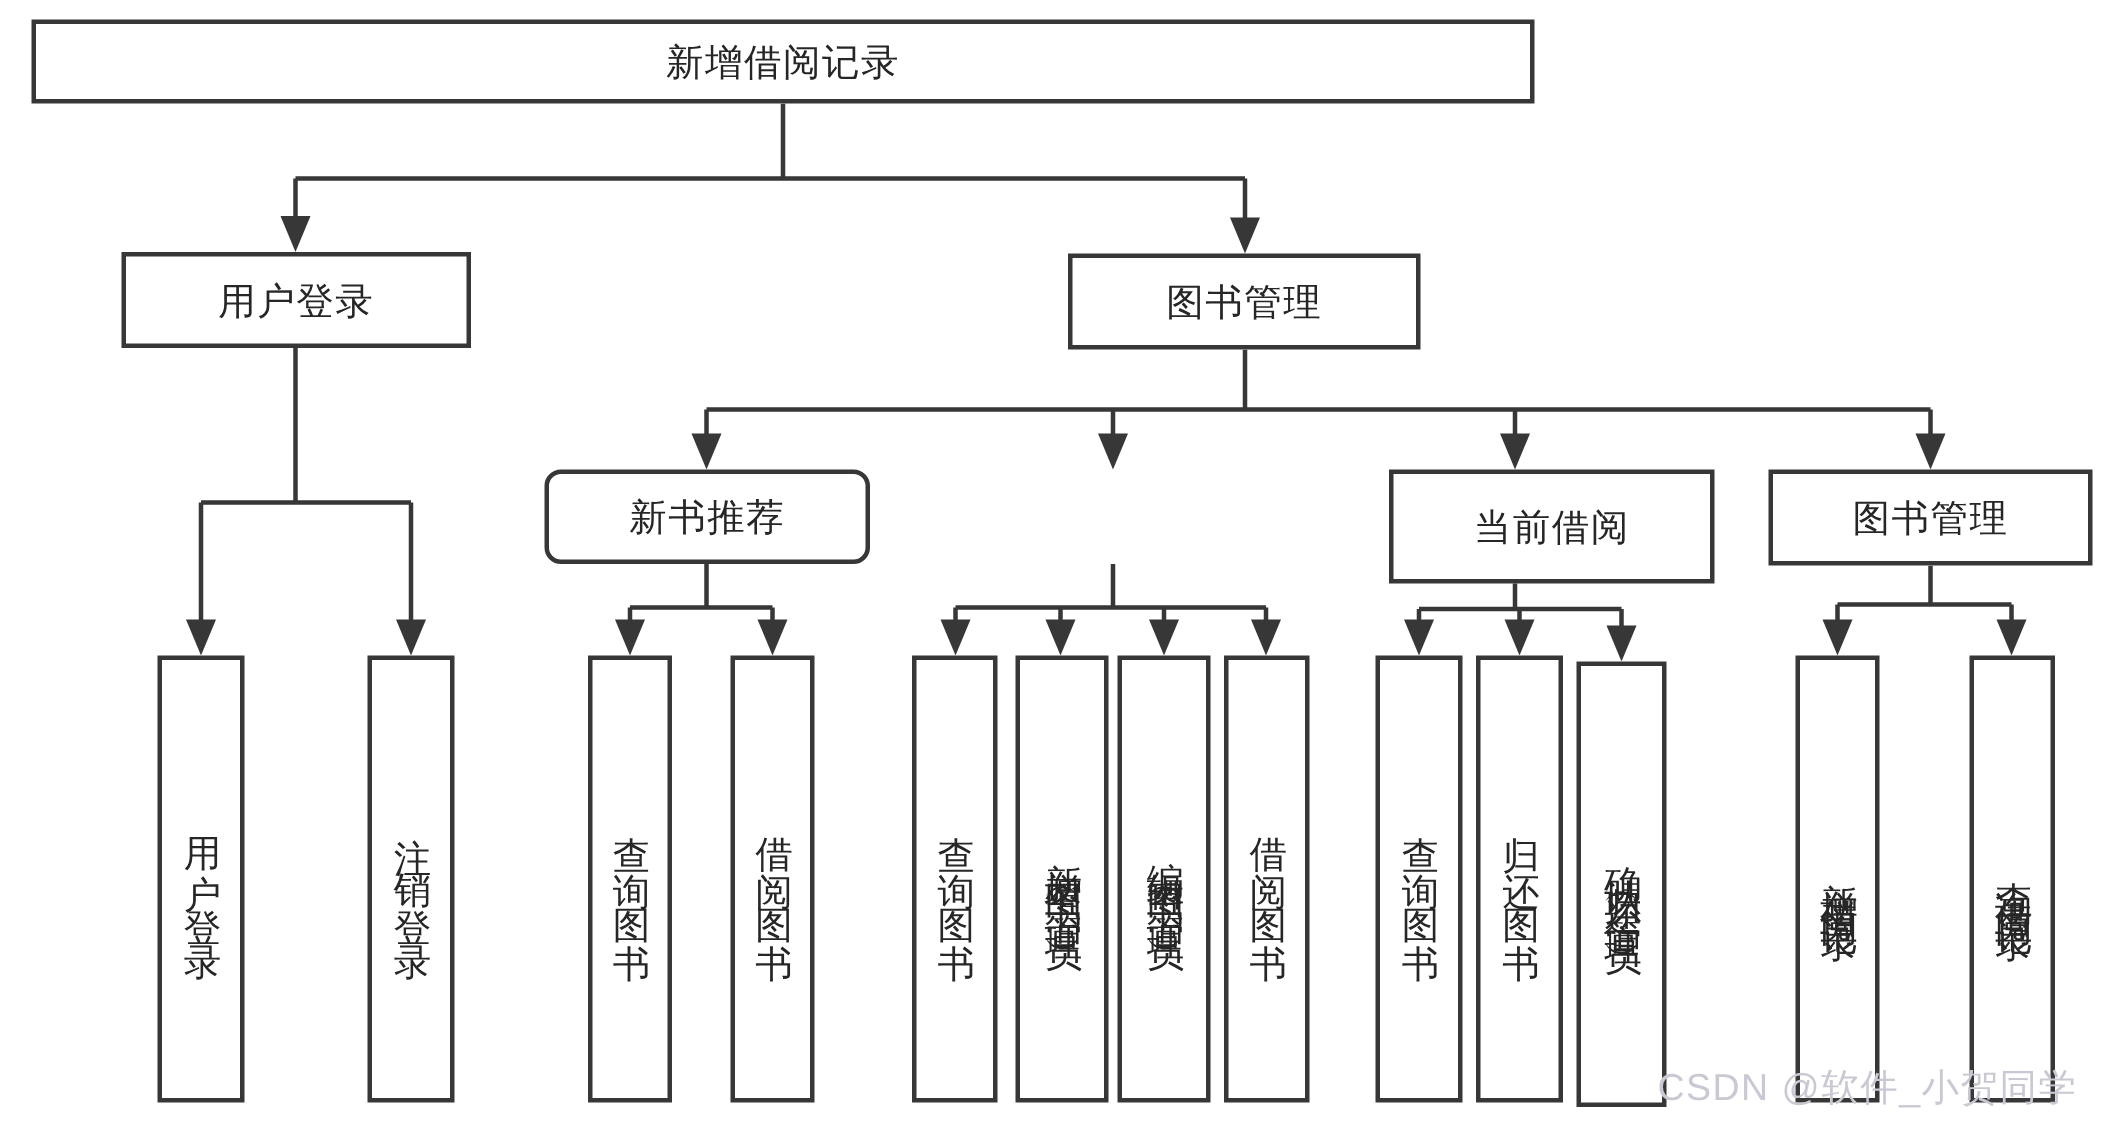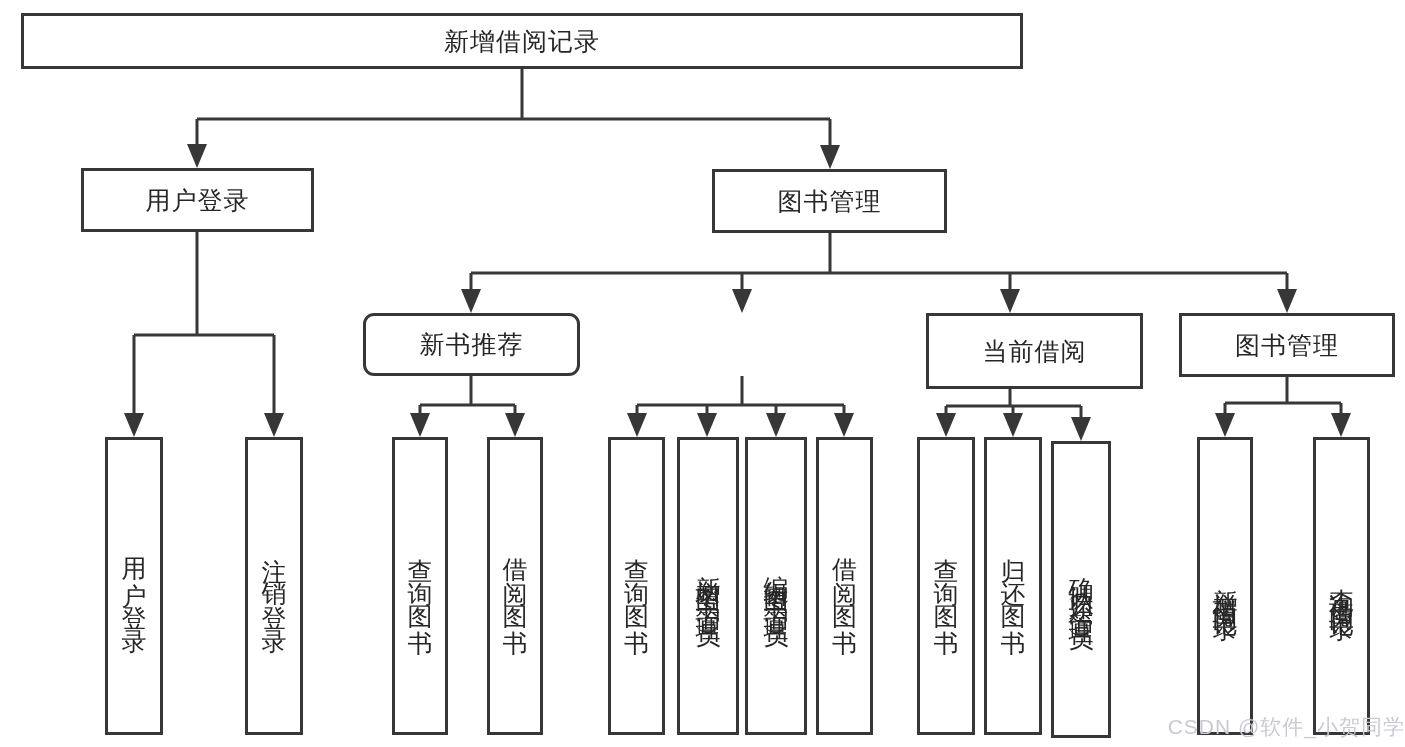--- a/index.html
+++ b/index.html
@@ -27,22 +27,22 @@
     color:var(--text);
   }
   .vlabel{
     writing-mode:vertical-rl;text-orientation:mixed;
     font-size:25px;line-height:1;color:var(--text);
   }
   .ls4{letter-spacing:24px;}
   .ls6{letter-spacing:6px;}
   .ls9{letter-spacing:7px;}
   .watermark{
-    position:absolute;right:0;bottom:6px;z-index:3;
-    font-size:21px;color:var(--watermark);letter-spacing:1px;
+    position:absolute;right:20px;bottom:6px;z-index:3;
+    font-size:25px;color:var(--watermark);letter-spacing:1px;
     font-family:"Liberation Sans","DejaVu Sans",sans-serif;
   }
 </style>
 </head>
 <body>
 
 <div class="canvas">
 
   <svg class="wires" width="1405" height="747" viewBox="0 0 1405 747">
     <g stroke="#373737" stroke-width="3" fill="none">

